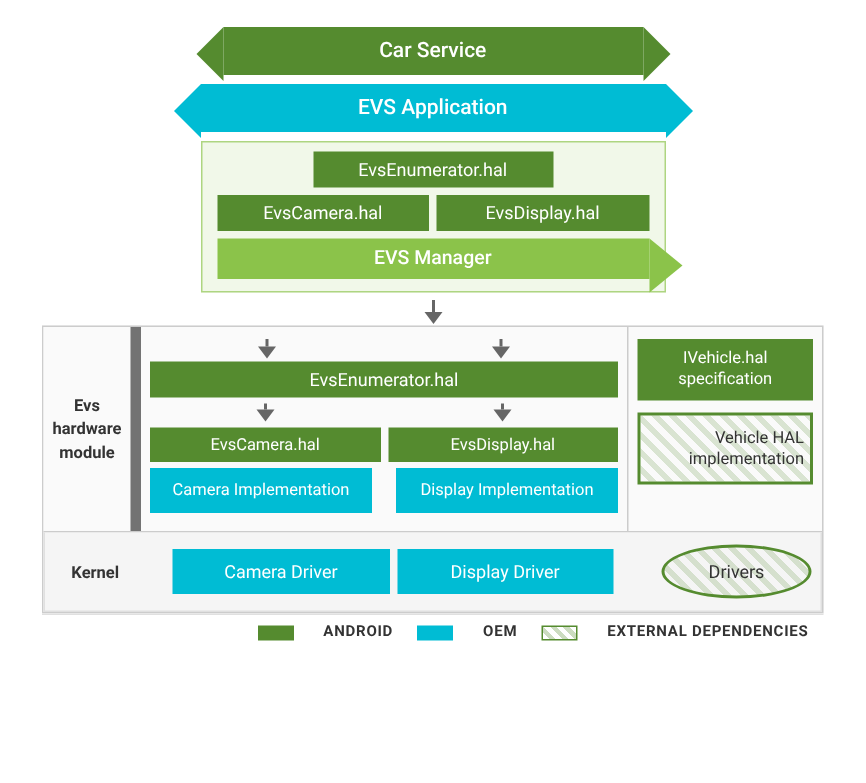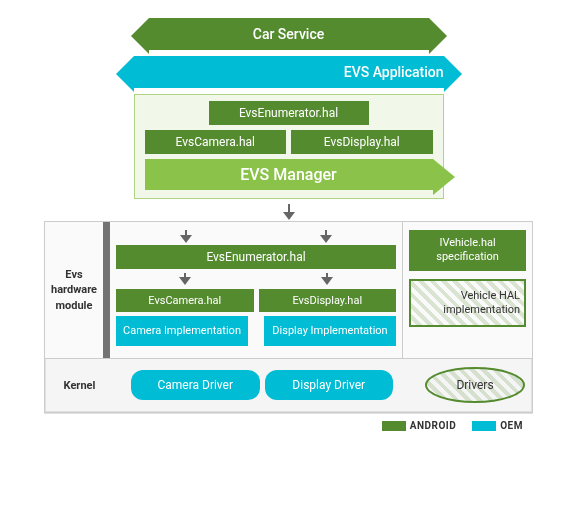--- a/index.html
+++ b/index.html
@@ -10,21 +10,21 @@
       font-size: 13px;
       background: #fff;
       overflow: hidden;
       position: relative;
     }
 
     .diagram {
       width: 577px;
       height: 444px;
       position: relative;
-      padding: 10px 32px;
+      padding: 10px 16px;
     }
 
     
     .top-section {
       display: flex;
       flex-direction: column;
       align-items: center;
       gap: 6px;
       margin-bottom: 6px;
     }
@@ -58,21 +58,21 @@
       width: 0;
       height: 0;
       border-top: 18px solid transparent;
       border-bottom: 18px solid transparent;
       border-right: 18px solid #558b2f;
     }
 
     .evs-app-box {
       background: #00bcd4;
       color: white;
-      text-align: right;
+      text-align: center;
       padding: 8px 0;
       width: 310px;
       font-size: 14px;
       font-weight: 500;
       position: relative;
     }
     .evs-app-box::after {
       content: '';
       position: absolute;
       right: -18px;
@@ -137,21 +137,21 @@
       font-size: 12px;
       flex: 1;
     }
 
     .evs-manager-box {
       background: #8bc34a;
       color: white;
       text-align: center;
       padding: 6px 0;
       width: 100%;
-      font-size: 16px;
+      font-size: 13px;
       font-weight: 500;
       position: relative;
     }
     .evs-manager-box::after {
       content: '';
       position: absolute;
       right: -22px;
       top: 0;
       width: 0;
       height: 0;
@@ -280,21 +280,20 @@
       flex: 1;
     }
 
     .camera-driver, .display-driver {
       background: #00bcd4;
       color: white;
       text-align: center;
       padding: 8px 4px;
       font-size: 12px;
       flex: 1;
-      border-radius: 12px;
     }
 
     .drivers-ellipse {
       width: 100px;
       height: 36px;
       border: 2px solid #558b2f;
       border-radius: 50%;
       display: flex;
       align-items: center;
       justify-content: center;
@@ -318,21 +317,21 @@
       padding: 6px 10px;
       font-size: 10px;
       border-top: 1px solid #e0e0e0;
       justify-content: flex-end;
       background: #fff;
     }
 
     .legend-item {
       display: flex;
       align-items: center;
-      gap: 4px;
+      gap: 20px;
     }
 
     .legend-color {
       width: 24px;
       height: 10px;
     }
 
     .legend-android { background: #558b2f; }
     .legend-oem { background: #00bcd4; }
     .legend-ext {
@@ -530,16 +529,20 @@
 
     <div class="legend">
       <div class="legend-item">
         <div class="legend-color legend-android"></div>
         <span class="legend-label">ANDROID</span>
       </div>
       <div class="legend-item">
         <div class="legend-color legend-oem"></div>
         <span class="legend-label">OEM</span>
       </div>
+      <div class="legend-item">
+        <div class="legend-color legend-ext"></div>
+        <span class="legend-label">EXTERNAL DEPENDENCIES</span>
+      </div>
     </div>
 
   </div>
 </div>
 
 </body></html>

